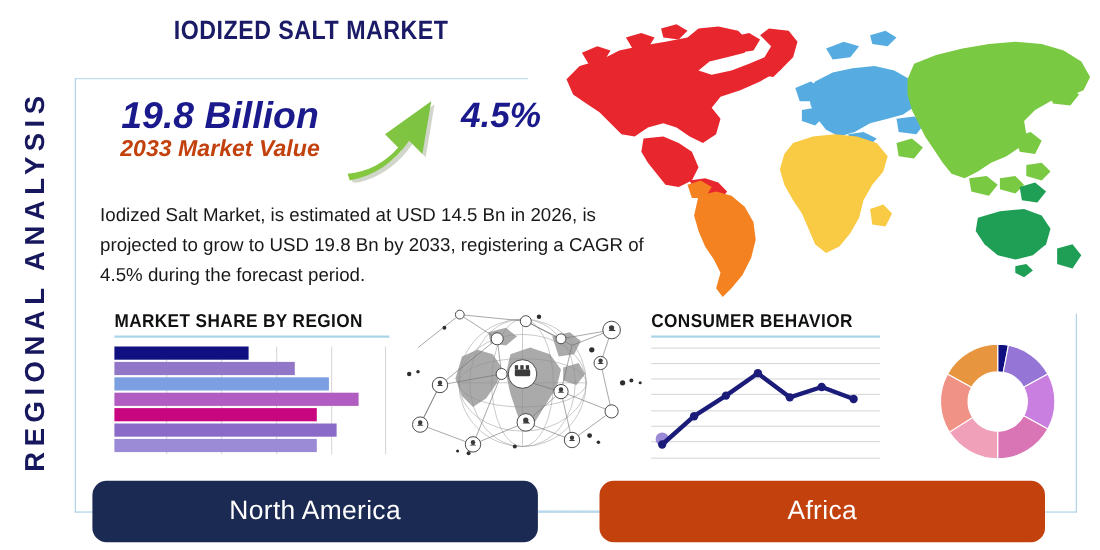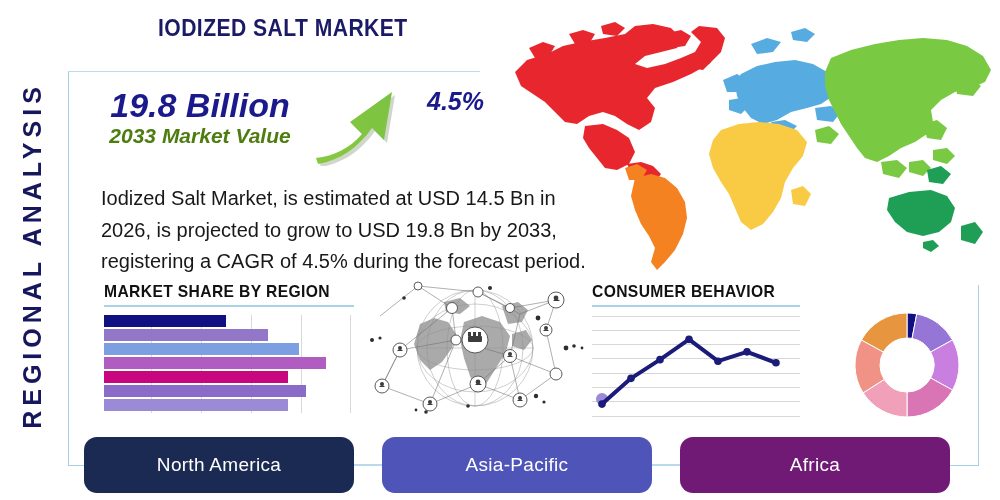--- a/index.html
+++ b/index.html
@@ -52,34 +52,34 @@
   }
 
   
   #hero { position:absolute; left:90px; top:88px; width:420px; height:84px;font-style:italic; }
   .hero-big {
     font-size:34px; font-weight:bold; color:#1a1a8c;
     font-family:"Liberation Sans Narrow","Liberation Sans",sans-serif;
     line-height:1.05; white-space:nowrap;
   }
   .hero-sub {
-    font-size:21px; font-weight:bold; color:#4d7c0f;
+    font-size:21px; font-weight:bold; color:#c2410c;
     line-height:1.1; white-space:nowrap;
   }
   #hero-left { position:absolute; left:0; top:0; text-align:center; width:220px; }
   #hero-right { position:absolute; left:300px; top:0; text-align:center; width:110px; }
-  #hero-right .hero-big { font-size:25px;padding-left:21px; }
+  #hero-right .hero-big { font-size:32px;padding-left:21px; }
   #hero-right .hero-sub { font-size:22px; }
 
   #arrow-icon { position:absolute; left:222px; top:-2px; width:90px; height:80px; }
 
   
   #summary {
-    position:absolute; left:101px; top:183px; width:500px;
-    font-size:20px; line-height:1.58; color:#181818;
+    position:absolute; left:91px; top:183px; width:500px;
+    font-size:17px; line-height:1.58; color:#181818;
   }
 
   
   #world-map { position:absolute; left:485px; top:12px; width:512px; height:262px; }
 
   
   .sec-title {
     font-family:"Liberation Sans Narrow","Liberation Sans",sans-serif;
     font-size:17px; font-weight:bold; color:#111;
     letter-spacing:0.4px; white-space:nowrap;
@@ -105,21 +105,21 @@
   
   #tabs {
     position:absolute; left:84px; top:437px;
     width:866px; height:56px;
     display:flex; align-items:center;
   }
   .tab-link { height:1.5px; background:#b9d9ec; flex:0 0 14px; }
   .tab {
     flex:1 1 0; height:56px; border-radius:13px;
     display:flex; align-items:center; justify-content:center;
-    color:#ffffff; font-size:19px; letter-spacing:0.3px;
+    color:#ffffff; font-size:24px; letter-spacing:0.3px;
     white-space:nowrap;
   }
 </style>
 </head>
 <body>
 
 <div id="side-label">
   <span>REGIONAL ANALYSIS</span>
 </div>
 
@@ -362,17 +362,16 @@
       <path d="M 104.5679473622809 84.0511910532892 A 52 52 0 0 1 59 111 L 59 86 A 27 27 0 0 0 82.66028036118432 72.00734920074632 Z" fill="#d975b4" stroke="#ffffff" stroke-width="1"></path>
       <path d="M 59 111 A 52 52 0 0 1 15.094947873895215 86.86299333890783 L 36.2031460114456 73.46732346443291 A 27 27 0 0 0 59 86 Z" fill="#f0a0b8" stroke="#ffffff" stroke-width="1"></path>
       <path d="M 15.094947873895215 86.86299333890783 A 52 52 0 0 1 13.432052637719096 33.9488089467108 L 35.33971963881569 45.99265079925368 A 27 27 0 0 0 36.2031460114456 73.46732346443291 Z" fill="#f09286" stroke="#ffffff" stroke-width="1"></path>
       <path d="M 13.432052637719096 33.9488089467108 A 52 52 0 0 1 58.99999999999999 7 L 58.99999999999999 32 A 27 27 0 0 0 35.33971963881569 45.99265079925368 Z" fill="#e8953f" stroke="#ffffff" stroke-width="1"></path>
     </svg></div>
 
 <div id="tabs">
     <div class="tab" style="background: rgb(27, 42, 82);">North America</div>
     <div class="tab-link"></div>
     <div class="tab-link"></div>
-    <div class="tab" style="background: rgb(79, 85, 184);">Asia-Pacific</div>
     <div class="tab-link"></div>
     <div class="tab-link"></div>
-    <div class="tab" style="background: #701a75;">Africa</div>
+    <div class="tab" style="background: #c2410c;">Africa</div>
   </div>
 
 </body></html>

